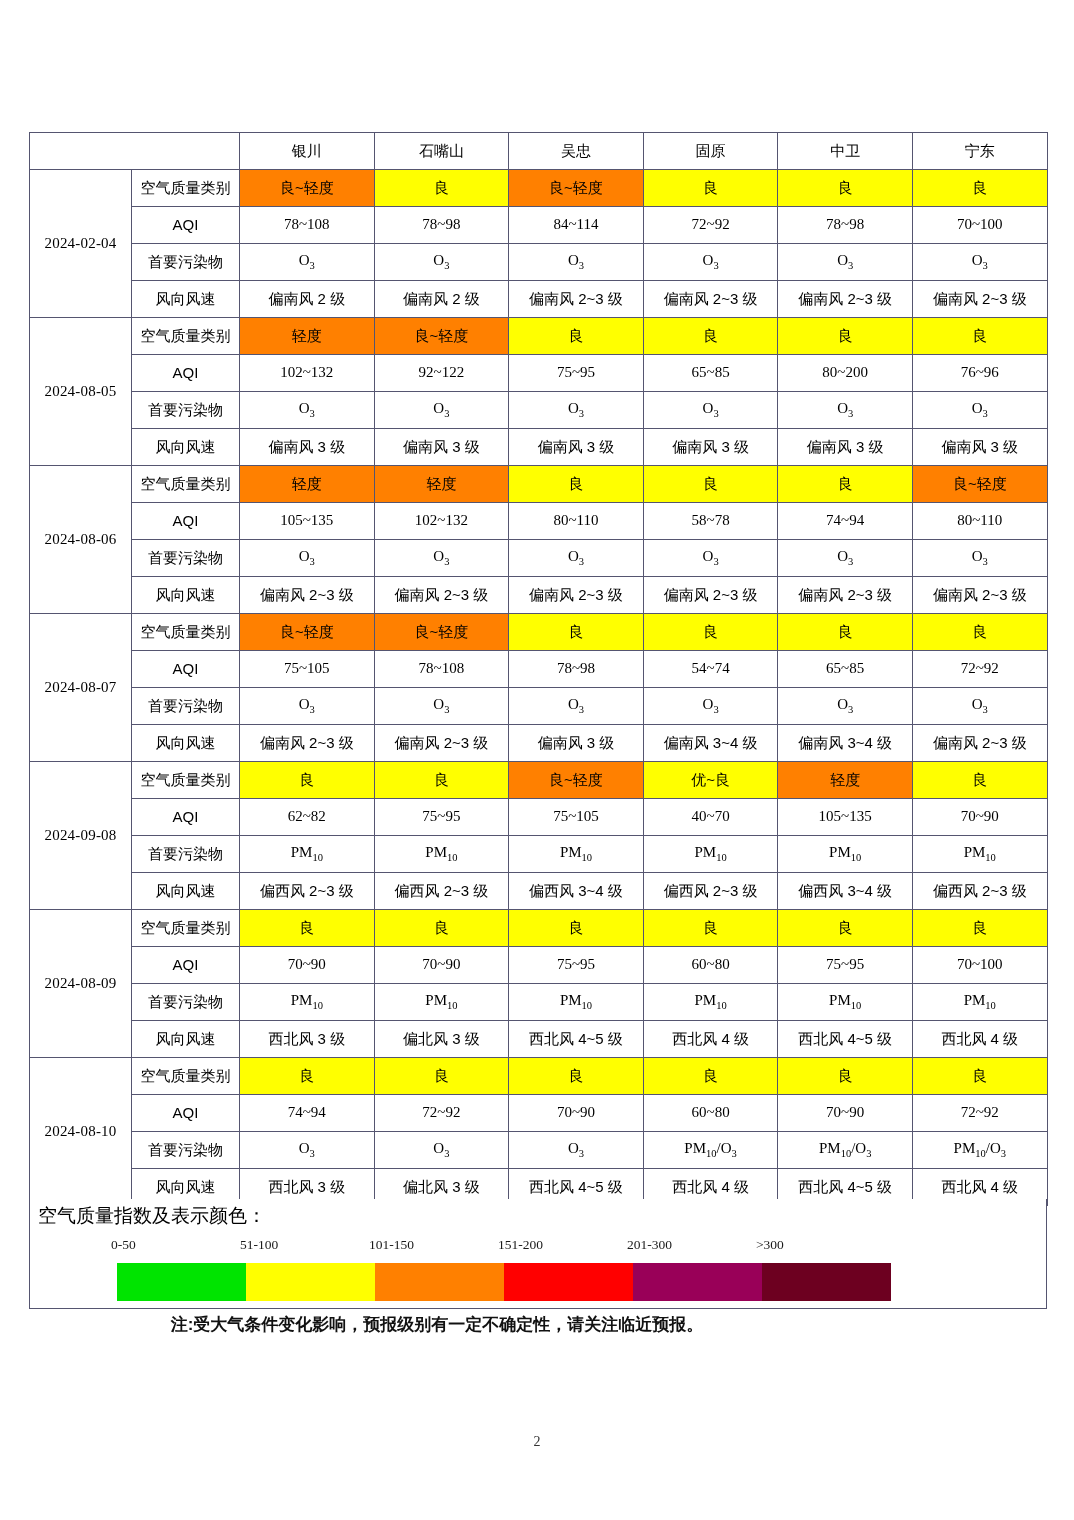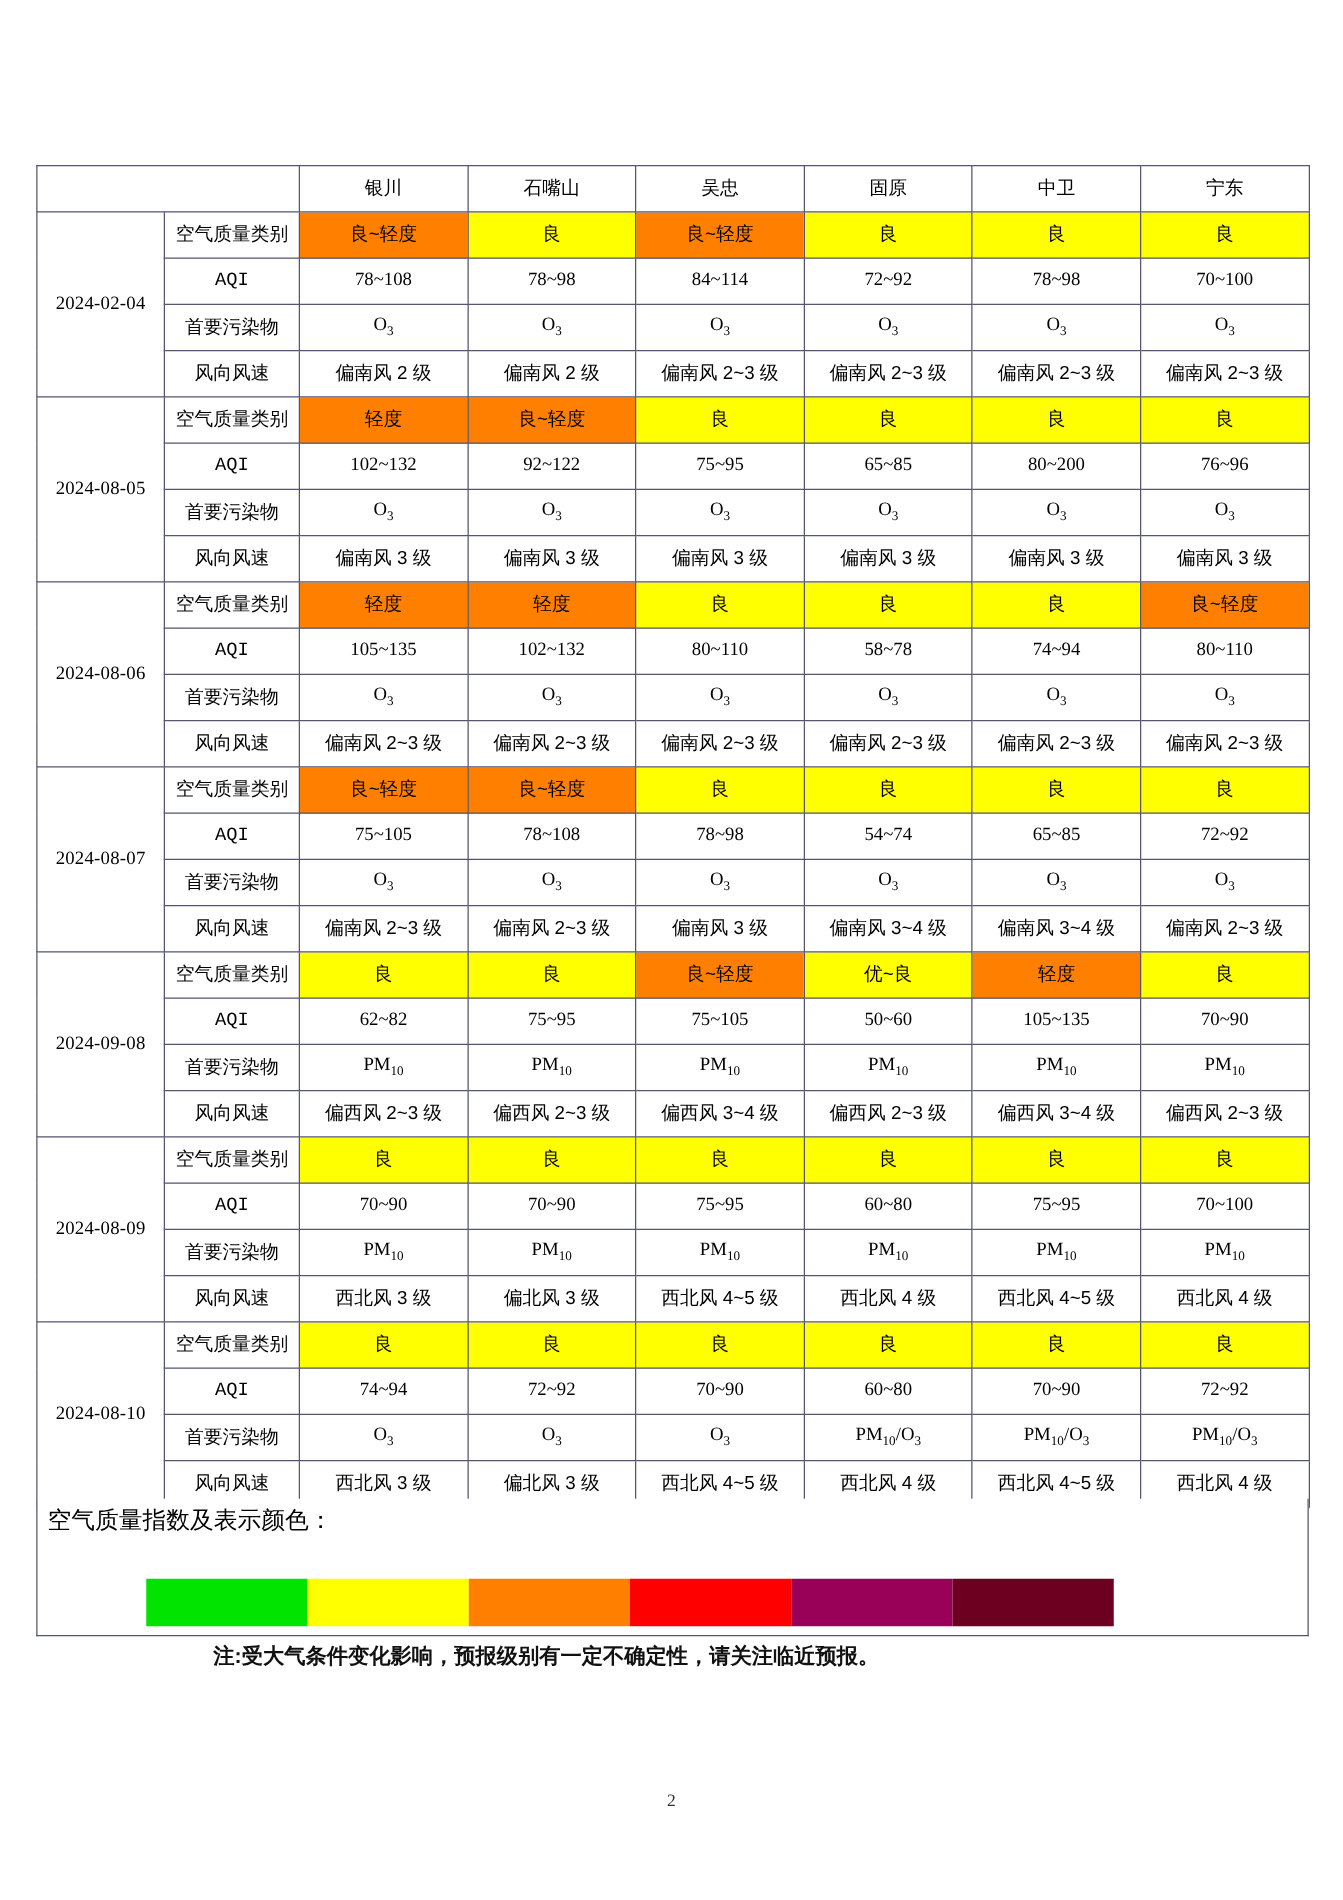--- a/index.html
+++ b/index.html
@@ -50,21 +50,21 @@
 
   td.date-cell {
     font-size: 13.5px;
     letter-spacing: 0.2px;
   }
   td.row-label {
     font-size: 14px;
     font-family: "Liberation Sans", "DejaVu Sans", sans-serif;
   }
   td.row-label.aqi-lbl {
-    font-family: Liberation Mono, monospace;
+    font-family: Liberation Sans, sans-serif;
     font-size: 15px;
   }
   td.cat-cell {
     font-family: "Liberation Sans", "DejaVu Sans", sans-serif;
     font-size: 16px;
     font-weight: 500;
   }
   td.aqi-cell { font-size: 16px; }
   td.poll-cell { font-size: 15px; }
   td.poll-cell sub { font-size: 10.5px; }
@@ -333,21 +333,21 @@
             <td class="cat-cell" style="background: rgb(255, 128, 0);">良~轻度</td>
             <td class="cat-cell" style="background: rgb(255, 255, 0);">优~良</td>
             <td class="cat-cell" style="background: rgb(255, 128, 0);">轻度</td>
             <td class="cat-cell" style="background: rgb(255, 255, 0);">良</td>
           </tr>
           <tr>
             <td class="row-label aqi-lbl">AQI</td>
             <td class="aqi-cell">62~82</td>
             <td class="aqi-cell">75~95</td>
             <td class="aqi-cell">75~105</td>
-            <td class="aqi-cell">50~60</td>
+            <td class="aqi-cell">40~70</td>
             <td class="aqi-cell">105~135</td>
             <td class="aqi-cell">70~90</td>
           </tr>
           <tr>
             <td class="row-label">首要污染物</td>
             <td class="poll-cell">PM<sub>10</sub></td>
             <td class="poll-cell">PM<sub>10</sub></td>
             <td class="poll-cell">PM<sub>10</sub></td>
             <td class="poll-cell">PM<sub>10</sub></td>
             <td class="poll-cell">PM<sub>10</sub></td>
@@ -436,20 +436,28 @@
             <td class="wind-cell">西北风 4~5 级</td>
             <td class="wind-cell">西北风 4 级</td>
           </tr>
         </tbody>
     </table>
   </div>
 
   <div class="legend-box">
     <div class="legend-title">空气质量指数及表示颜色：</div>
     <div class="legend-scale">
+      <div class="legend-ticks" id="legend-ticks">
+          <span class="tick" style="left: 22px;">0-50</span>
+          <span class="tick" style="left: 151px;">51-100</span>
+          <span class="tick" style="left: 280px;">101-150</span>
+          <span class="tick" style="left: 409px;">151-200</span>
+          <span class="tick" style="left: 538px;">201-300</span>
+          <span class="tick" style="left: 667px;">&gt;300</span>
+        </div>
       <div class="legend-bar" id="legend-bar">
           <div class="seg" style="background: rgb(0, 228, 0); width: 129px;"></div>
           <div class="seg" style="background: rgb(255, 255, 0); width: 129px;"></div>
           <div class="seg" style="background: rgb(255, 128, 0); width: 129px;"></div>
           <div class="seg" style="background: rgb(255, 0, 0); width: 129px;"></div>
           <div class="seg" style="background: rgb(153, 0, 88); width: 129px;"></div>
           <div class="seg" style="background: rgb(109, 0, 32); width: 129px;"></div>
         </div>
     </div>
   </div>

